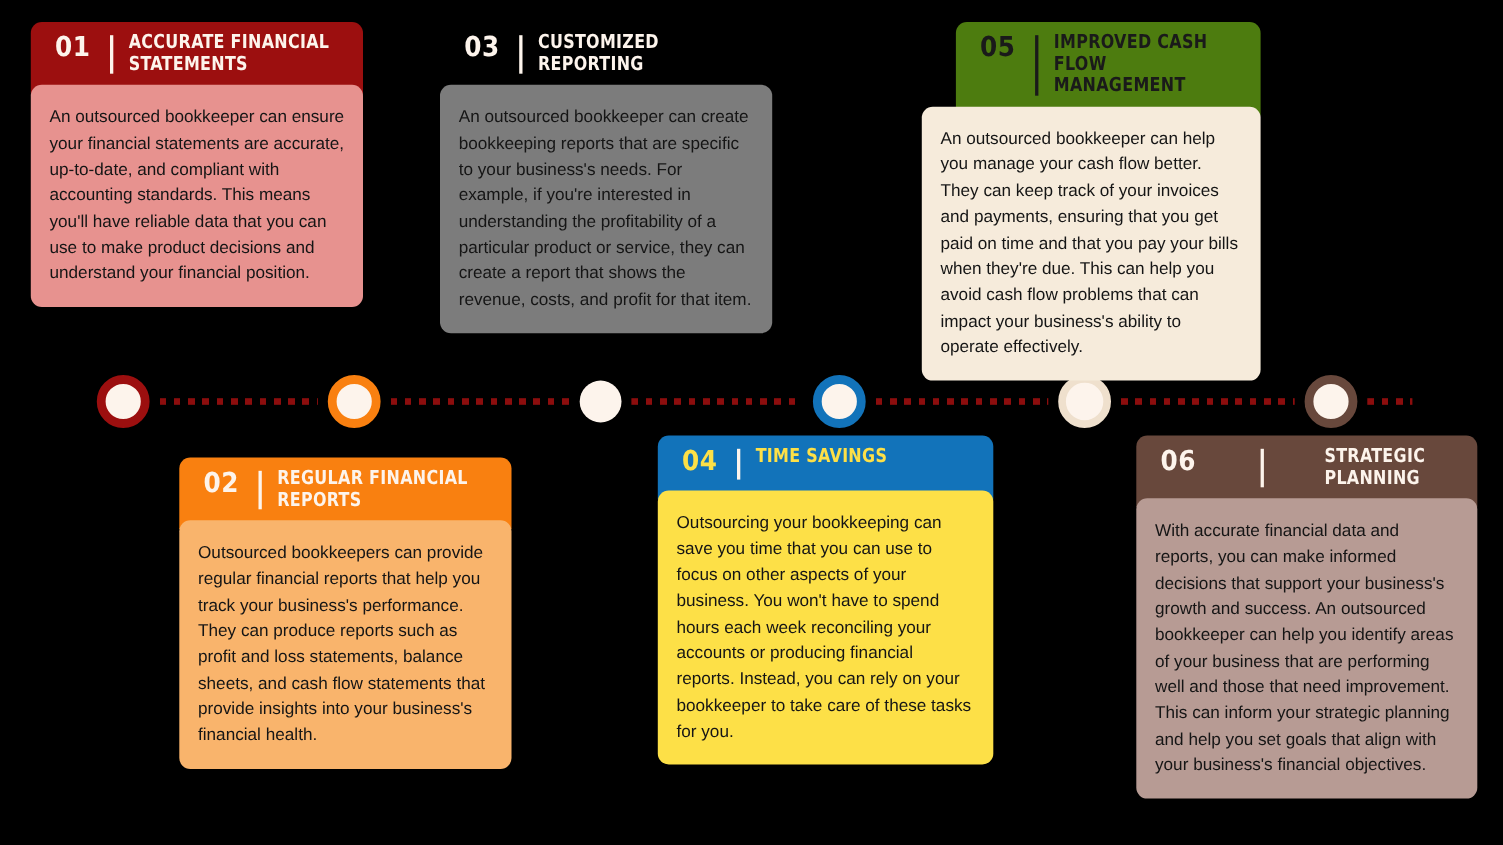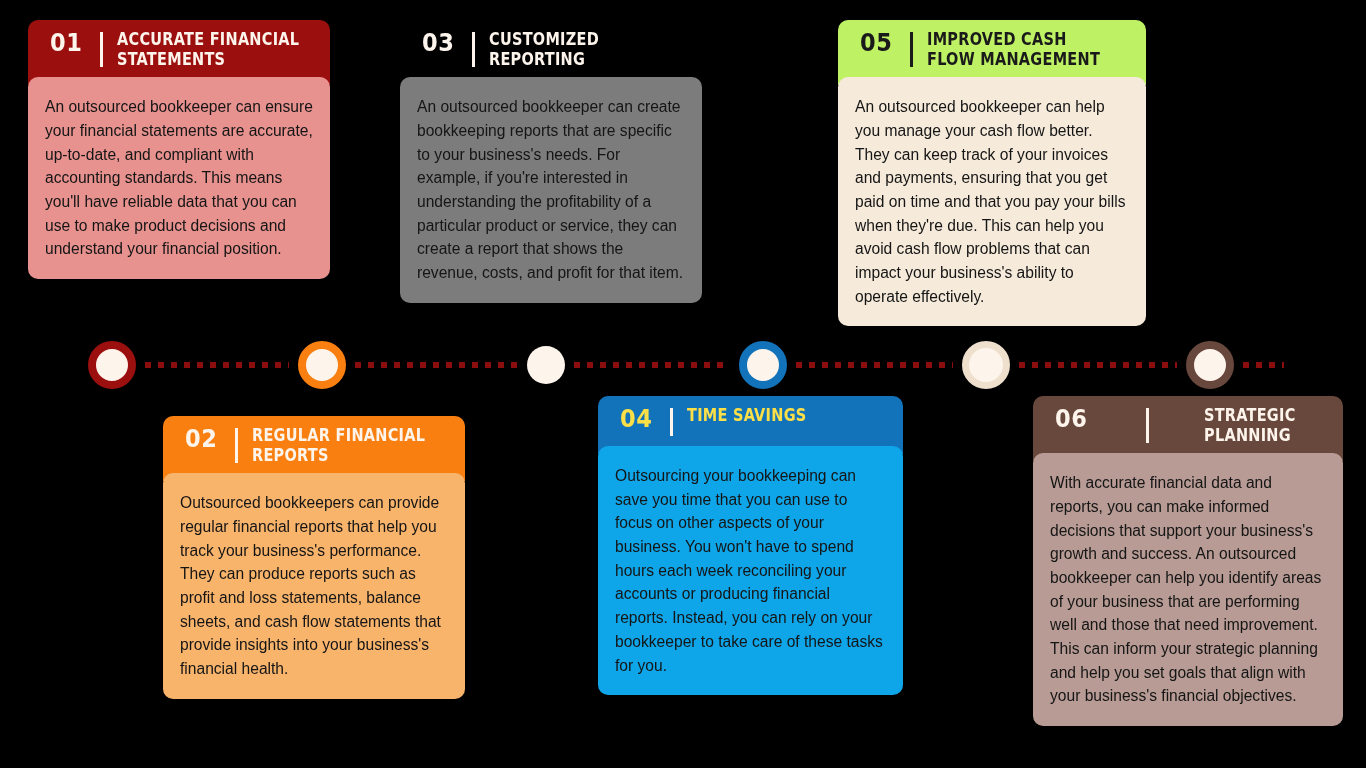--- a/index.html
+++ b/index.html
@@ -126,24 +126,24 @@
           <div class="hdr-title">CUSTOMIZED REPORTING</div>
         </div>
         <div class="card-body" style="background: rgb(124, 124, 124); color: rgb(21, 21, 21);">An outsourced bookkeeper can create bookkeeping reports that are specific to your business's needs. For example, if you're interested in understanding the profitability of a particular product or service, they can create a report that shows the revenue, costs, and profit for that item.</div>
       </div>
       <div class="card bottom" style="left: 598px; top: 396px; width: 305px;">
         <div class="card-header" style="background: rgb(18, 115, 186); color: #fde047;">
           <div class="hdr-num">04</div>
           <div class="hdr-rule" style="background: rgb(253, 244, 236);"></div>
           <div class="hdr-title">TIME SAVINGS</div>
         </div>
-        <div class="card-body" style="background: #0ea5e9; color: rgb(21, 21, 21);">Outsourcing your bookkeeping can save you time that you can use to focus on other aspects of your business. You won't have to spend hours each week reconciling your accounts or producing financial reports. Instead, you can rely on your bookkeeper to take care of these tasks for you.</div>
+        <div class="card-body" style="background: #fde047; color: rgb(21, 21, 21);">Outsourcing your bookkeeping can save you time that you can use to focus on other aspects of your business. You won't have to spend hours each week reconciling your accounts or producing financial reports. Instead, you can rely on your bookkeeper to take care of these tasks for you.</div>
       </div>
       <div class="card top" style="left: 838px; top: 20px; width: 308px;">
-        <div class="card-header" style="background: #bef264; color: rgb(26, 26, 26);">
+        <div class="card-header" style="background: #4d7c0f; color: rgb(26, 26, 26); margin-left: 31px;">
           <div class="hdr-num">05</div>
           <div class="hdr-rule" style="background: rgb(26, 26, 26);"></div>
           <div class="hdr-title">IMPROVED CASH FLOW MANAGEMENT</div>
         </div>
         <div class="card-body" style="background: rgb(246, 235, 219); color: rgb(21, 21, 21);">An outsourced bookkeeper can help you manage your cash flow better. They can keep track of your invoices and payments, ensuring that you get paid on time and that you pay your bills when they're due. This can help you avoid cash flow problems that can impact your business's ability to operate effectively.</div>
       </div>
       <div class="card bottom" style="left: 1033px; top: 396px; width: 310px;">
         <div class="card-header" style="background: rgb(104, 72, 60); color: rgb(253, 244, 236); gap: 41px;">
           <div class="hdr-num">06</div>
           <div class="hdr-rule" style="background: rgb(253, 244, 236);"></div>

